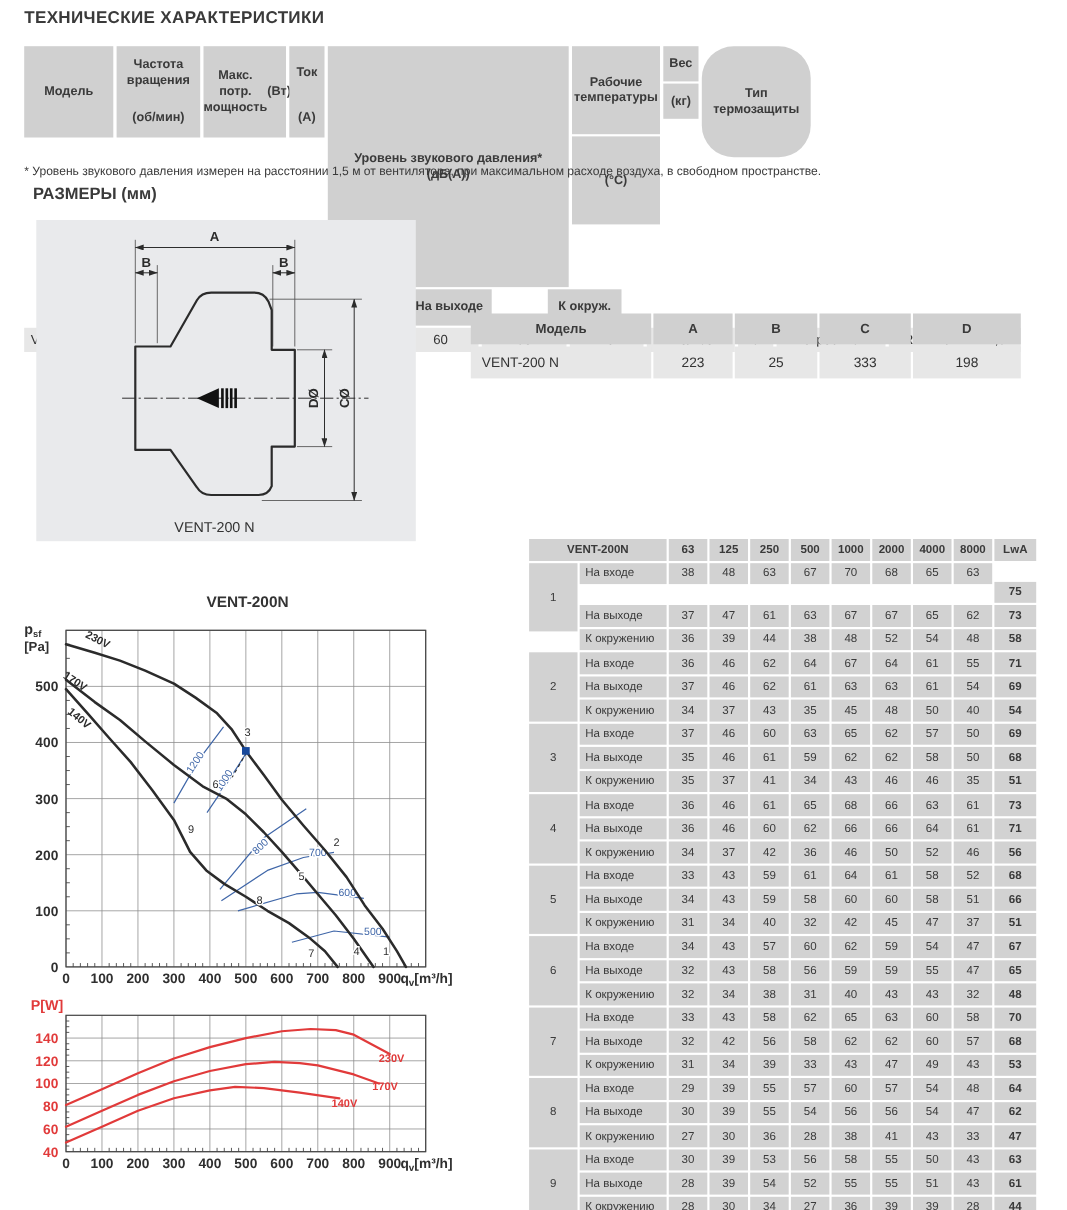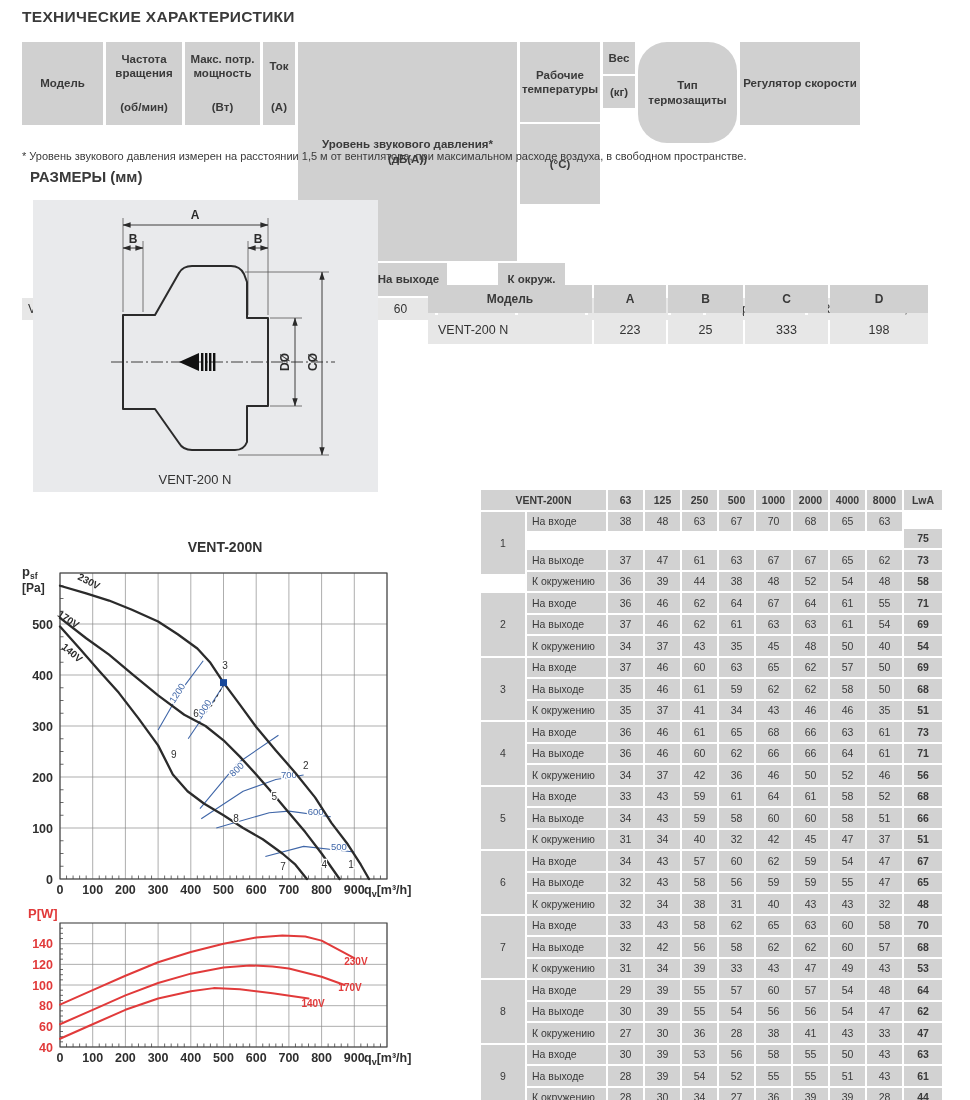--- a/index.html
+++ b/index.html
@@ -53,21 +53,21 @@
 
   <div class="h1">ТЕХНИЧЕСКИЕ ХАРАКТЕРИСТИКИ</div>
 
   <div id="spec">
       <div class="row3">
         <div class="hc" style="width: 81px; flex: 0 0 81px; height: 83px;">Модель</div>
         <div class="hc" style="width: 76px; flex: 0 0 76px; height: 83px; flex-direction: column; justify-content: flex-start;">
           <div style="height: 48px; display: flex; align-items: center; justify-content: center;">Частота вращения</div>
           <div style="height: 35px; display: flex; align-items: center; justify-content: center;">(об/мин)</div>
         </div>
-        <div class="hc" style="width: 75px; flex: 0 0 75px; height: 83px; flex-direction: column; justify-content: flex-start;">
+        <div class="hc" style="width: 75px; flex: 0 0 75px; height: 83px; flex-direction: row; justify-content: flex-start;">
           <div style="height: 48px; display: flex; align-items: center; justify-content: center;">Макс. потр. мощность</div>
           <div style="height: 35px; display: flex; align-items: center; justify-content: center;">(Вт)</div>
         </div>
         <div class="hc" style="width: 32px; flex: 0 0 32px; height: 83px; flex-direction: column; justify-content: flex-start;">
           <div style="height: 48px; display: flex; align-items: center; justify-content: center;">Ток</div>
           <div style="height: 35px; display: flex; align-items: center; justify-content: center;">(А)</div>
         </div>
         <div class="col3" style="width: 219px; flex: 0 0 219px; gap: 2px;">
           <div class="hc" style="width: 219px; flex: 0 0 219px; height: 48px;">
             <div style="width: 100%;">
@@ -83,21 +83,20 @@
         </div>
         <div class="col3" style="width: 80px; flex: 0 0 80px; gap: 2px;">
           <div class="hc" style="width: 80px; flex: 0 0 80px; height: 48px;">Рабочие температуры</div>
           <div class="hc" style="width: 80px; flex: 0 0 80px; height: 33px;">(°C)</div>
         </div>
         <div class="col3" style="width: 32px; flex: 0 0 32px; gap: 2px;">
           <div class="hc" style="width: 32px; flex: 0 0 32px; height: 48px;">Вес</div>
           <div class="hc" style="width: 32px; flex: 0 0 32px; height: 33px;">(кг)</div>
         </div>
         <div class="hc" style="width: 99px; flex: 0 0 99px; height: 101px; border-radius: 29px;">Тип термозащиты</div>
-        <div class="hc" style="width: 120px; flex: 0 0 120px; height: 83px;">Регулятор скорости</div>
       </div>
       <div class="row3" style="margin-top: 2px;">
         <div class="dc left" style="width: 81px; flex: 0 0 81px;">VENT-200N</div>
         <div class="dc" style="width: 76px; flex: 0 0 76px;">2720</div>
         <div class="dc" style="width: 75px; flex: 0 0 75px;">147</div>
         <div class="dc" style="width: 32px; flex: 0 0 32px;">0,6</div>
         <div class="dc" style="width: 65px; flex: 0 0 65px;">970</div>
         <div class="dc" style="width: 69px; flex: 0 0 69px;">60</div>
         <div class="dc" style="width: 77px; flex: 0 0 77px;">58</div>
         <div class="dc" style="width: 67px; flex: 0 0 67px;">43</div>

